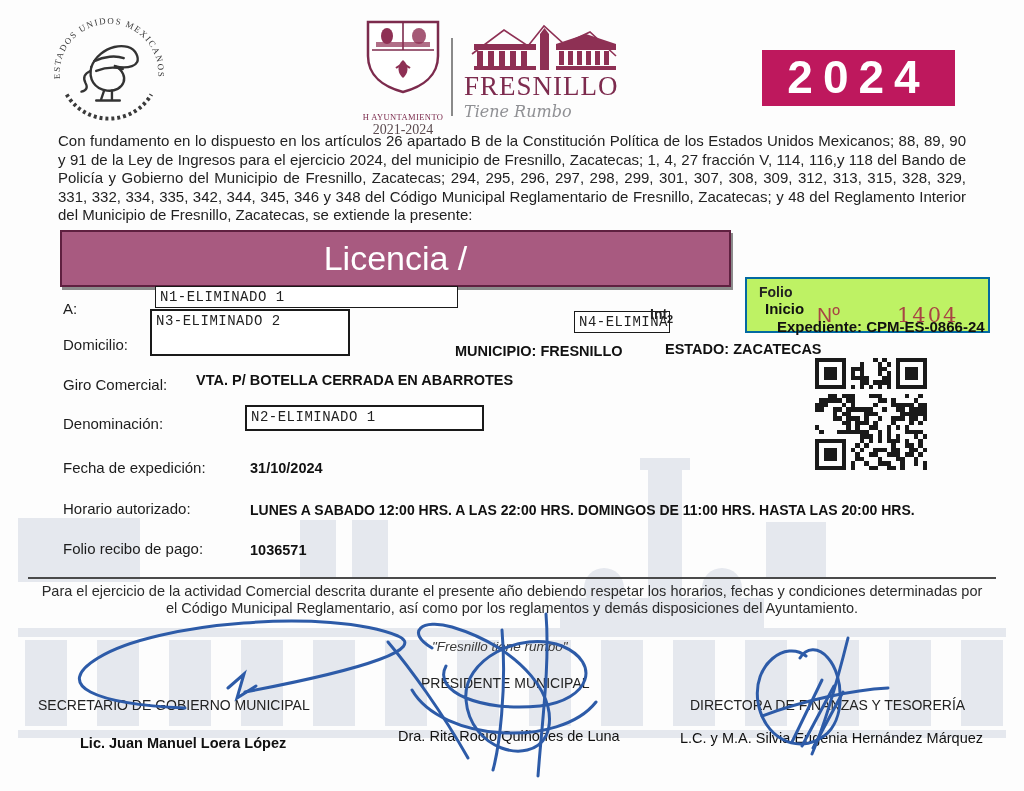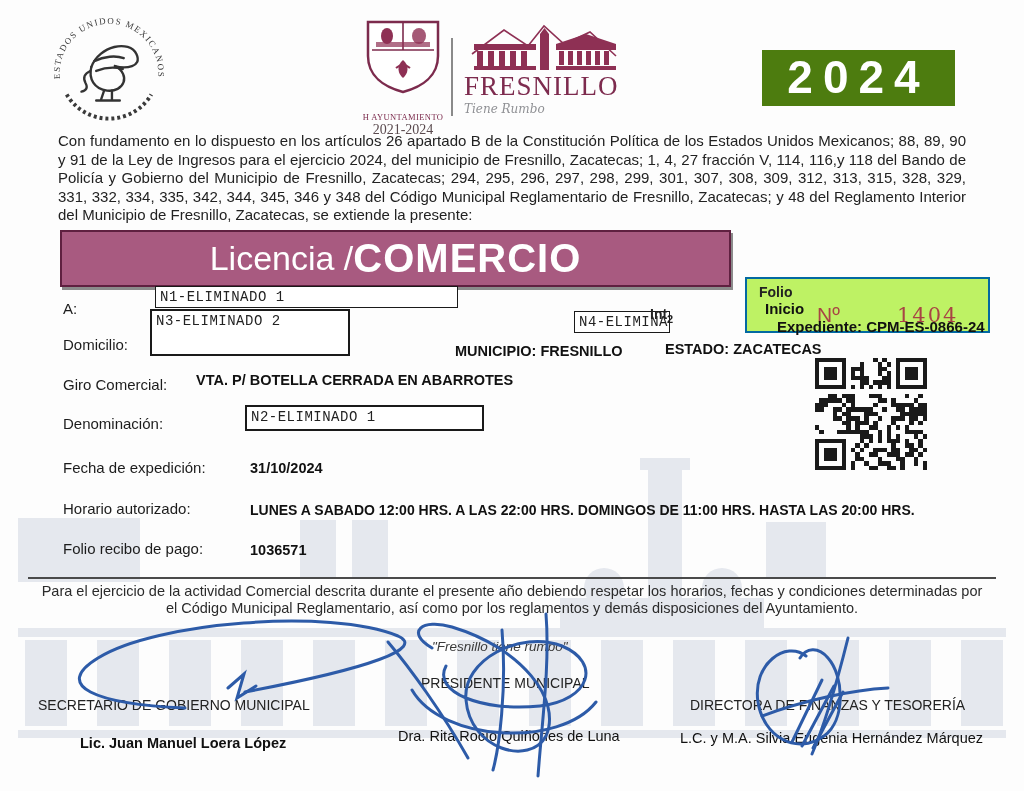--- a/index.html
+++ b/index.html
@@ -16,22 +16,22 @@
   #watermark { position:absolute; left:0; top:0; width:1024px; height:791px; z-index:0; }
 
   
   #seal { left:45px; top:10px; width:128px; height:118px; }
   #crest { left:360px; top:16px; width:86px; text-align:center; }
   #crest .crest-line1 { font-size:8.5px; color:#7c2b4d; letter-spacing:.4px; margin-top:18px; font-family:"Liberation Serif", serif; }
   #crest .crest-line2 { font-size:14px; color:#5a4a4e; font-family:"Liberation Serif", serif; }
   #hdr-divider { left:451px; top:38px; width:2px; height:78px; background:#8a8a8a; }
   #logo { left:464px; top:20px; width:160px; }
   #logo .logo-word { font-family:"Liberation Serif", serif; font-size:27px; color:#7d2b4e; letter-spacing:1px; line-height:1; margin-top:1px; }
-  #logo .logo-tag { font-family:"DejaVu Serif", serif; font-style:italic; font-size:12px; color:#8f9094; margin-top:2px; }
-  #badge-2024 { left:762px; top:50px; width:193px; height:56px; background:#4d7c0f;
+  #logo .logo-tag { font-family:"DejaVu Serif", serif; font-style:italic; font-size:16px; color:#8f9094; margin-top:2px; }
+  #badge-2024 { left:762px; top:50px; width:193px; height:56px; background:#be185d;
     color:#fff; font-weight:bold; font-size:46px; letter-spacing:10px; text-align:center; line-height:54px; }
 
   
   #intro { left:58px; top:132px; width:908px; font-size:15px; line-height:18.6px; text-align:justify; color:#222; }
 
   
   #banner { left:60px; top:230px; width:671px; height:57px; background:#a85a80;
     border:2px solid #5f2040; box-shadow:2px 3px 0 rgba(45,45,45,.55);
     display:flex; align-items:center; justify-content:center; }
   #banner .t-reg { color:#fff; font-size:34px; }
@@ -164,21 +164,20 @@
     <div class="logo-word">FRESNILLO</div>
     <div class="logo-tag">Tiene Rumbo</div>
   </div>
 
   <div id="badge-2024" class="abs z1">2024</div>
 
   <div id="intro" class="abs z1">Con fundamento en lo dispuesto en los artículos 26 apartado B de la Constitución Política de los Estados Unidos Mexicanos; 88, 89, 90 y 91 de la Ley de Ingresos para el ejercicio 2024, del municipio de Fresnillo, Zacatecas; 1, 4, 27 fracción V, 114, 116,y 118 del Bando de Policía y Gobierno del Municipio de Fresnillo, Zacatecas; 294, 295, 296, 297, 298, 299, 301, 307, 308, 309, 312, 313, 315, 328, 329, 331, 332, 334, 335, 342, 344, 345, 346 y 348 del Código Municipal Reglamentario de Fresnillo, Zacatecas; y 48 del Reglamento Interior del Municipio de Fresnillo, Zacatecas, se extiende la presente:</div>
 
   <div id="banner" class="abs z1">
     <span class="t-reg">Licencia /</span>
-      <span class="t-bold">COMERCIO</span>
   </div>
   <div id="folio-box" class="abs z1">
     <div class="folio-label">Folio</div>
     <div class="folio-no">Nº</div>
     <div class="folio-num">1404</div>
   </div>
 
   <div class="abs z2 lbl" style="left:63px; top:300px;">A:</div>
   <div id="n1-box" class="abs z1 redbox">N1-ELIMINADO 1</div>
 

